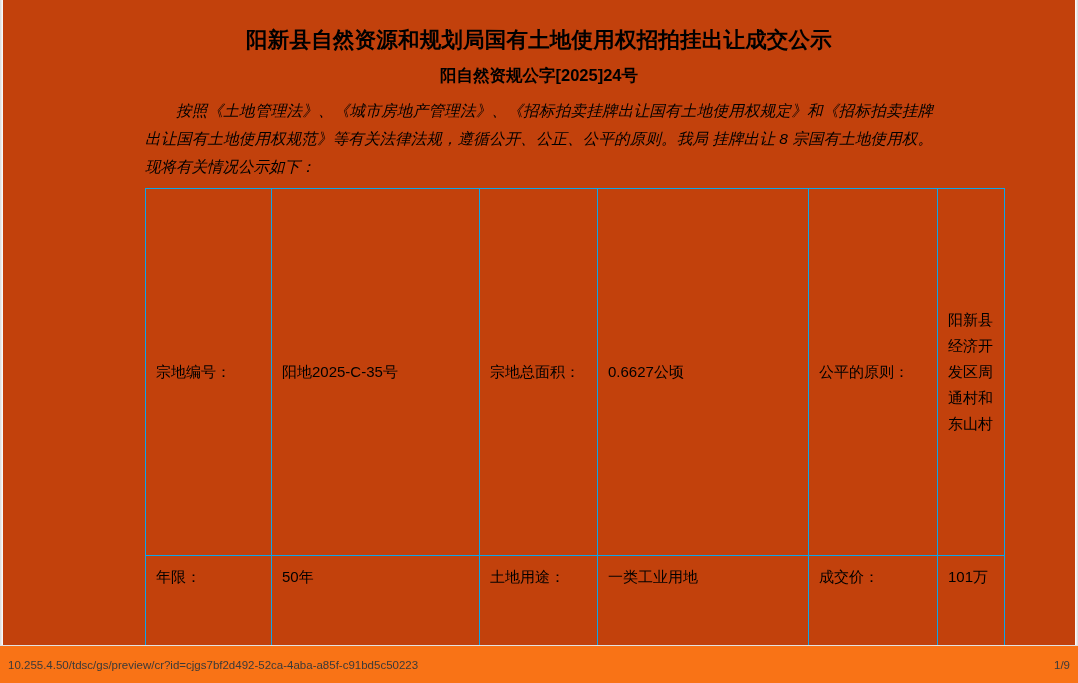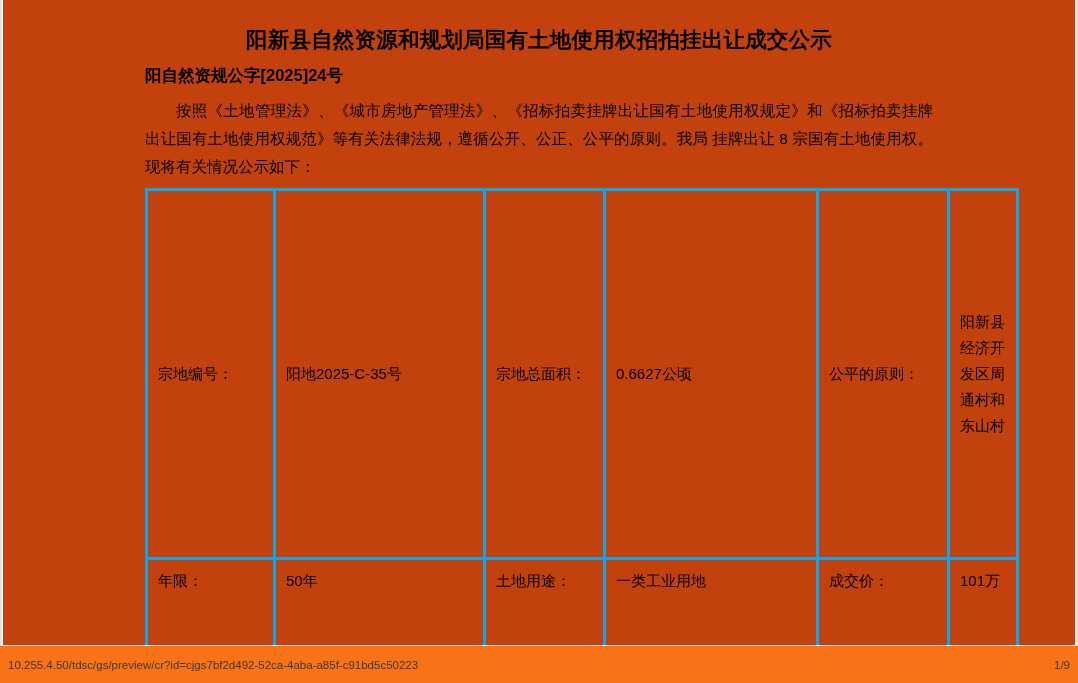--- a/index.html
+++ b/index.html
@@ -33,45 +33,46 @@
   .doc-title {
     font-size: 21.5px;
     font-weight: bold;
     text-align: center;
     line-height: 1.35;
     letter-spacing: 0.2px;
   }
   .doc-subtitle {
     font-size: 16.5px;
     font-weight: bold;
-    text-align: left;
+    text-align: center;
     margin-top: 9px;
     line-height: 1.4;
   }
   .body-para {
     font-size: 15.5px;
     line-height: 28px;
     margin-top: 10px;
     text-align: justify;
     text-justify: inter-ideograph;
     text-indent: 2em;
+    font-style: italic;
   }
   .section-heading {
     font-size: 15.5px;
     line-height: 28px;
     margin-top: 1px;
   }
   table.land-table {
     width: 100%;
     border-collapse: collapse;
     margin-top: 7px;
     table-layout: fixed;
   }
   table.land-table td {
-    border: 3px solid #0ea5e9;
+    border: 1px solid #0ea5e9;
     font-size: 15px;
     padding: 8px 10px;
     line-height: 26px;
     vertical-align: middle;
     word-wrap: break-word;
     overflow-wrap: break-word;
   }
   td.c1 { width: 105px; }
   td.c2 { width: 187px; }
   td.c3 { width: 97px; }

